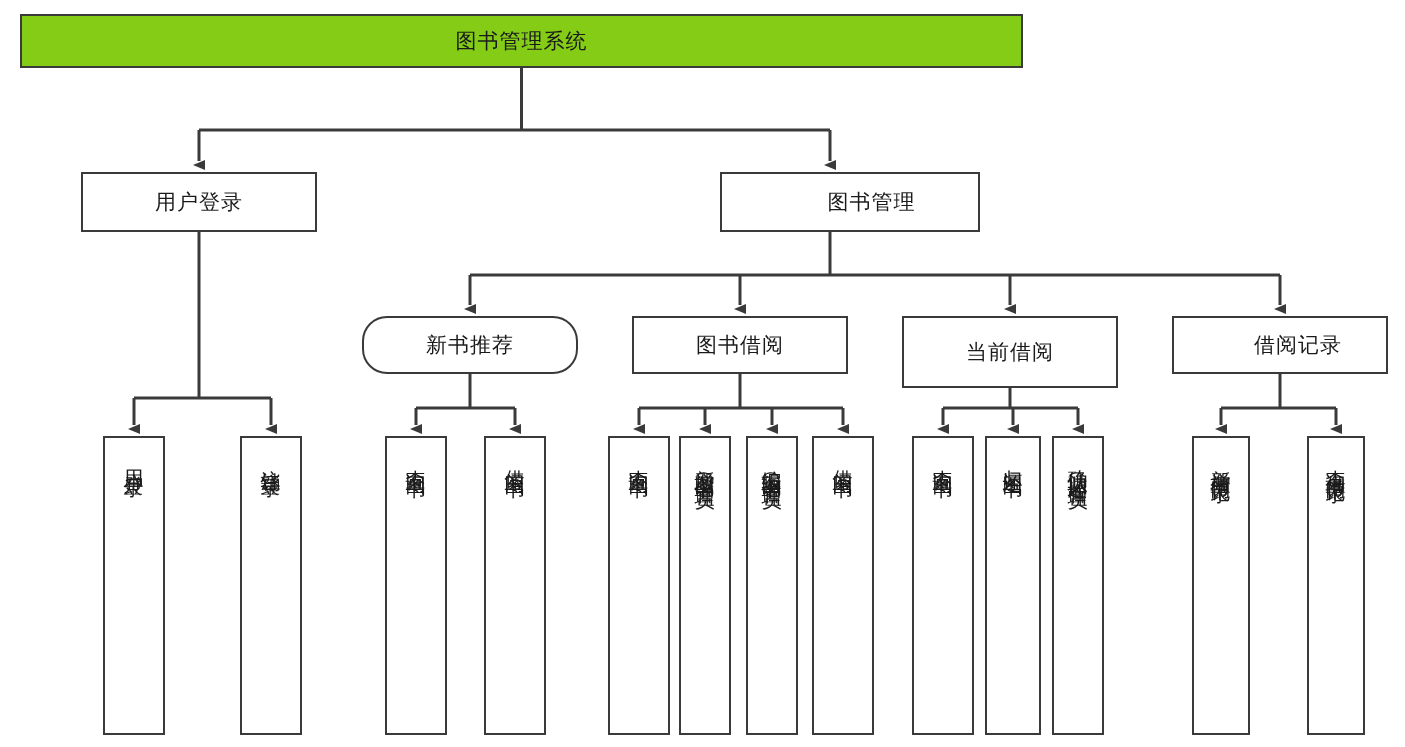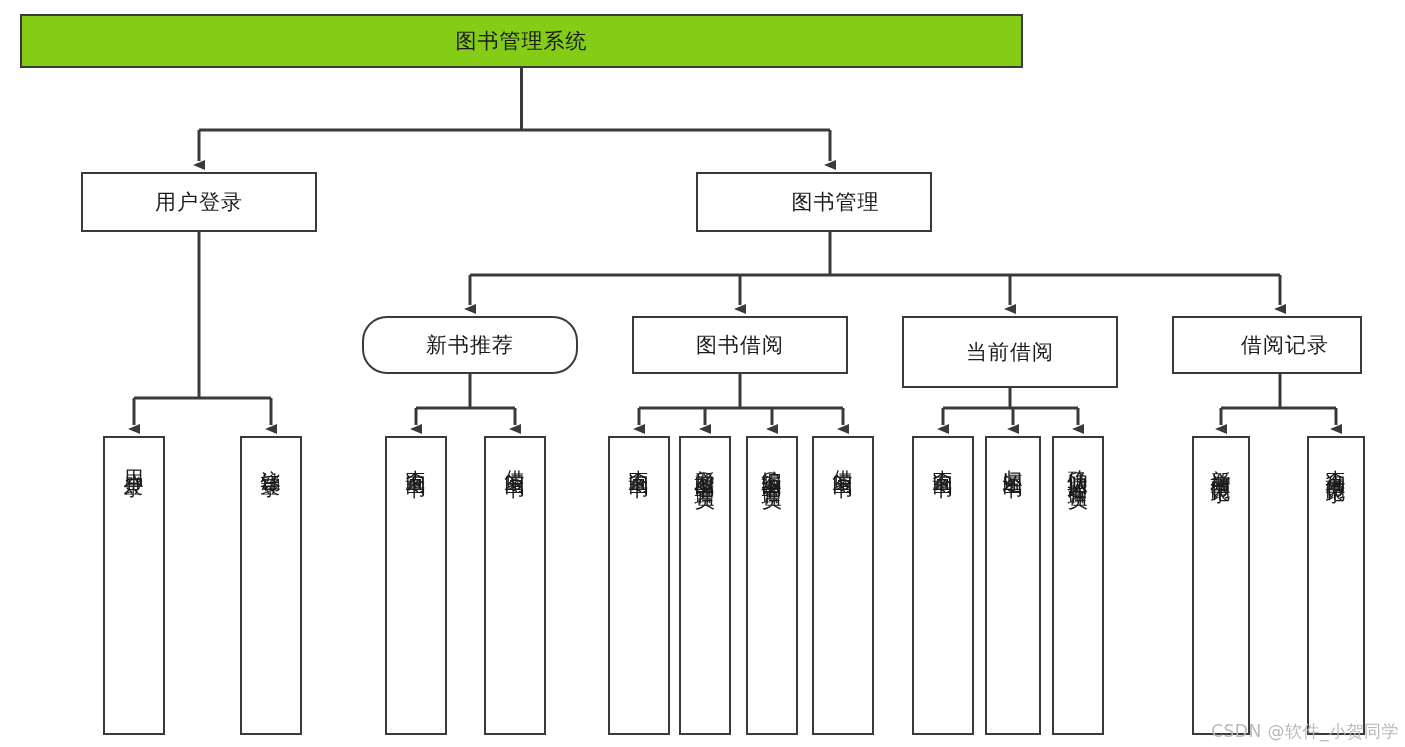--- a/index.html
+++ b/index.html
@@ -98,33 +98,33 @@
         <line x1="1336" y1="408" x2="1336" y2="425" stroke="#3a3a3a" stroke-width="3" marker-end="url(#arrowhead)"></line>
       </g>
   </svg>
   <div id="node-layer">
       <div class="node-box" style="left: 20px; top: 14px; width: 1003px; height: 54px; border-color: rgb(58, 58, 58); background: #84cc16;">
         <div class="node-label" style="color: rgb(26, 26, 26);">图书管理系统</div>
       </div>
       <div class="node-box" style="left: 81px; top: 172px; width: 236px; height: 60px; border-color: rgb(58, 58, 58); background: rgb(255, 255, 255);">
         <div class="node-label" style="color: rgb(26, 26, 26);">用户登录</div>
       </div>
-      <div class="node-box" style="left: 696px; top: 172px; width: 236px; height: 60px; border-color: rgb(58, 58, 58); background: rgb(255, 255, 255); padding-left: 43px;">
+      <div class="node-box" style="left: 720px; top: 172px; width: 260px; height: 60px; border-color: rgb(58, 58, 58); background: rgb(255, 255, 255); padding-left: 43px;">
         <div class="node-label" style="color: rgb(26, 26, 26);">图书管理</div>
       </div>
       <div class="node-box" style="left: 362px; top: 316px; width: 216px; height: 58px; border-color: rgb(58, 58, 58); background: rgb(255, 255, 255); border-radius: 25px;">
         <div class="node-label" style="color: rgb(26, 26, 26);">新书推荐</div>
       </div>
       <div class="node-box" style="left: 632px; top: 316px; width: 216px; height: 58px; border-color: rgb(58, 58, 58); background: rgb(255, 255, 255);">
         <div class="node-label" style="color: rgb(26, 26, 26);">图书借阅</div>
       </div>
       <div class="node-box" style="left: 902px; top: 316px; width: 216px; height: 72px; border-color: rgb(58, 58, 58); background: rgb(255, 255, 255);">
         <div class="node-label" style="color: rgb(26, 26, 26);">当前借阅</div>
       </div>
-      <div class="node-box" style="left: 1172px; top: 316px; width: 190px; height: 58px; border-color: rgb(58, 58, 58); background: rgb(255, 255, 255); padding-left: 36px;">
+      <div class="node-box" style="left: 1172px; top: 316px; width: 216px; height: 58px; border-color: rgb(58, 58, 58); background: rgb(255, 255, 255); padding-left: 36px;">
         <div class="node-label" style="color: rgb(26, 26, 26);">借阅记录</div>
       </div>
       <div class="node-box vertical" style="left: 103px; top: 436px; width: 62px; height: 299px; border-color: rgb(58, 58, 58); background: rgb(255, 255, 255);">
         <div class="node-label" style="color: rgb(26, 26, 26);">用户登录</div>
       </div>
       <div class="node-box vertical" style="left: 240px; top: 436px; width: 62px; height: 299px; border-color: rgb(58, 58, 58); background: rgb(255, 255, 255);">
         <div class="node-label" style="color: rgb(26, 26, 26);">注销登录</div>
       </div>
       <div class="node-box vertical" style="left: 385px; top: 436px; width: 62px; height: 299px; border-color: rgb(58, 58, 58); background: rgb(255, 255, 255);">
         <div class="node-label" style="color: rgb(26, 26, 26);">查询图书</div>
@@ -153,14 +153,13 @@
       <div class="node-box vertical" style="left: 1052px; top: 436px; width: 52px; height: 299px; border-color: rgb(58, 58, 58); background: rgb(255, 255, 255);">
         <div class="node-label" style="color: rgb(26, 26, 26);">确认归还（管理员）</div>
       </div>
       <div class="node-box vertical" style="left: 1192px; top: 436px; width: 58px; height: 299px; border-color: rgb(58, 58, 58); background: rgb(255, 255, 255);">
         <div class="node-label" style="color: rgb(26, 26, 26);">新增借阅记录</div>
       </div>
       <div class="node-box vertical" style="left: 1307px; top: 436px; width: 58px; height: 299px; border-color: rgb(58, 58, 58); background: rgb(255, 255, 255);">
         <div class="node-label" style="color: rgb(26, 26, 26);">查询借阅记录</div>
       </div>
     </div>
-  <div id="watermark">CSDN @软件_小贺同学</div>
 </div>
 
 </body></html>

